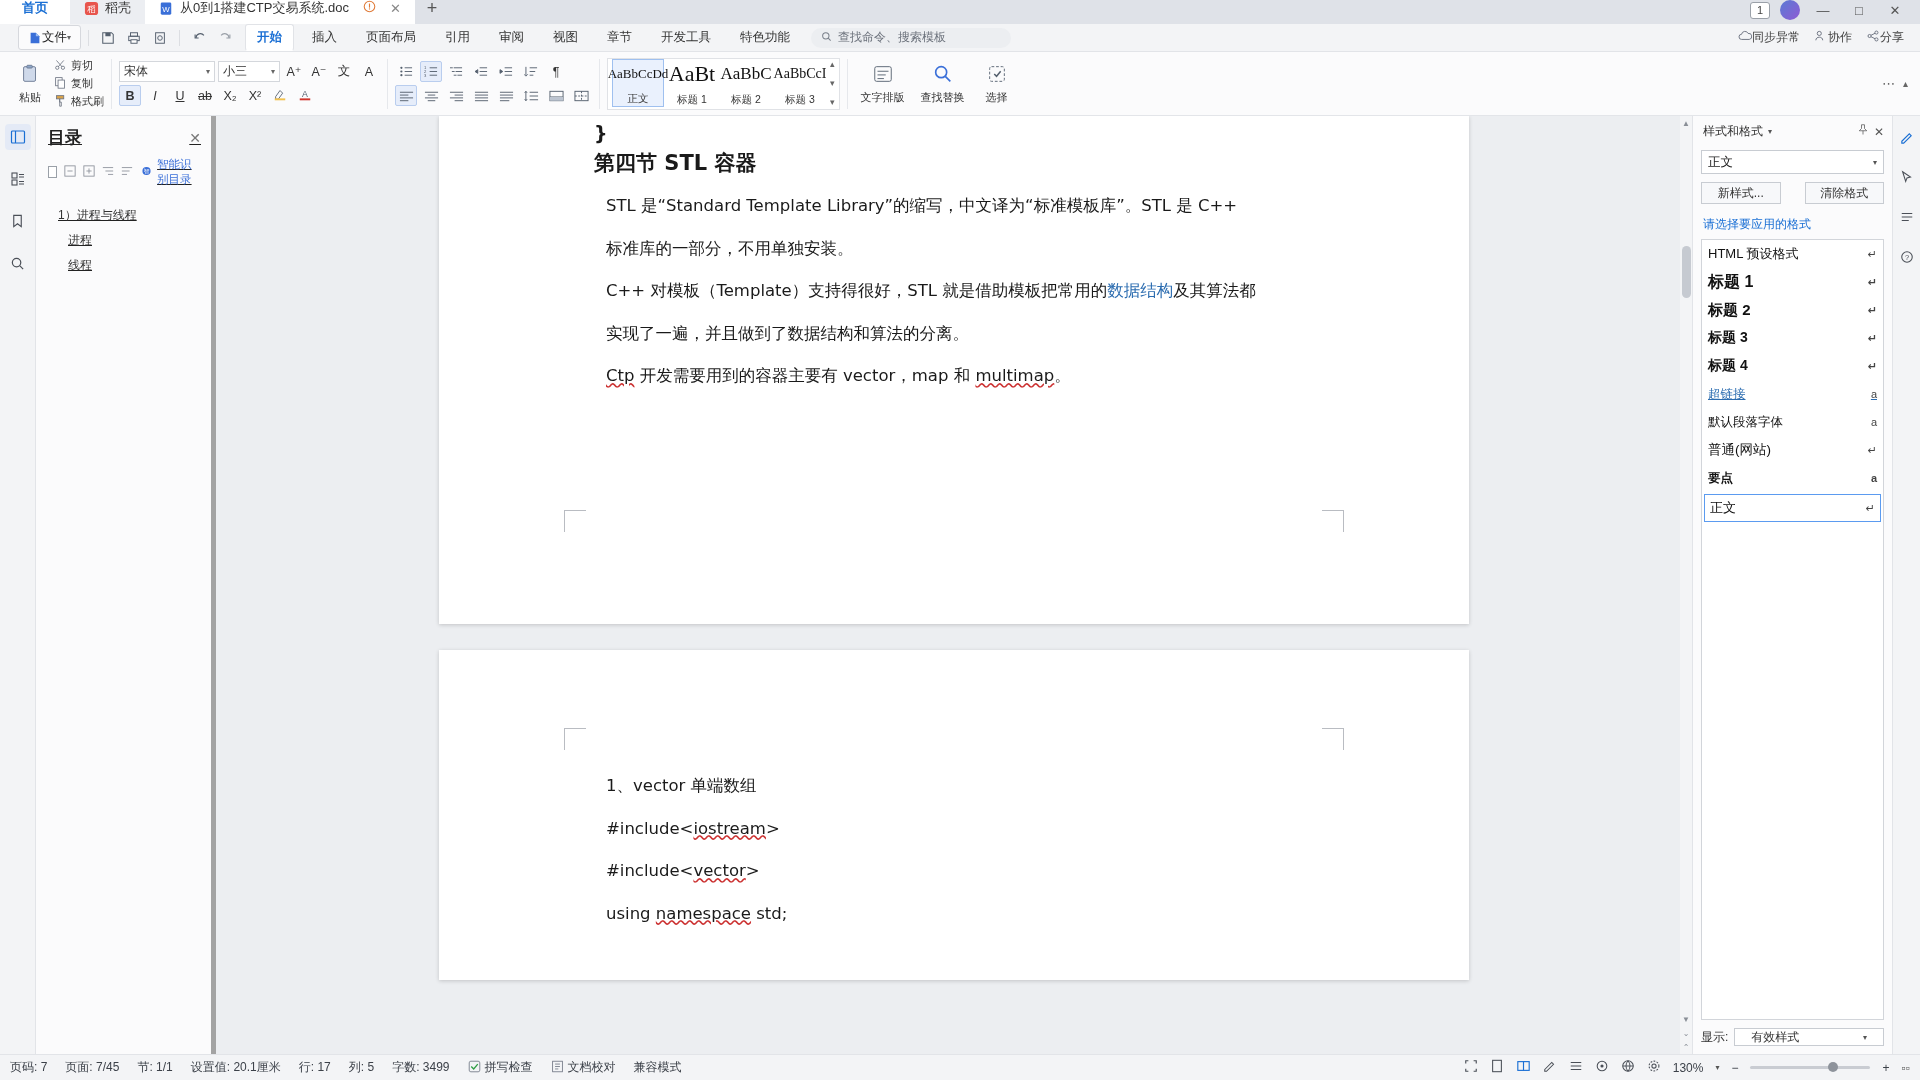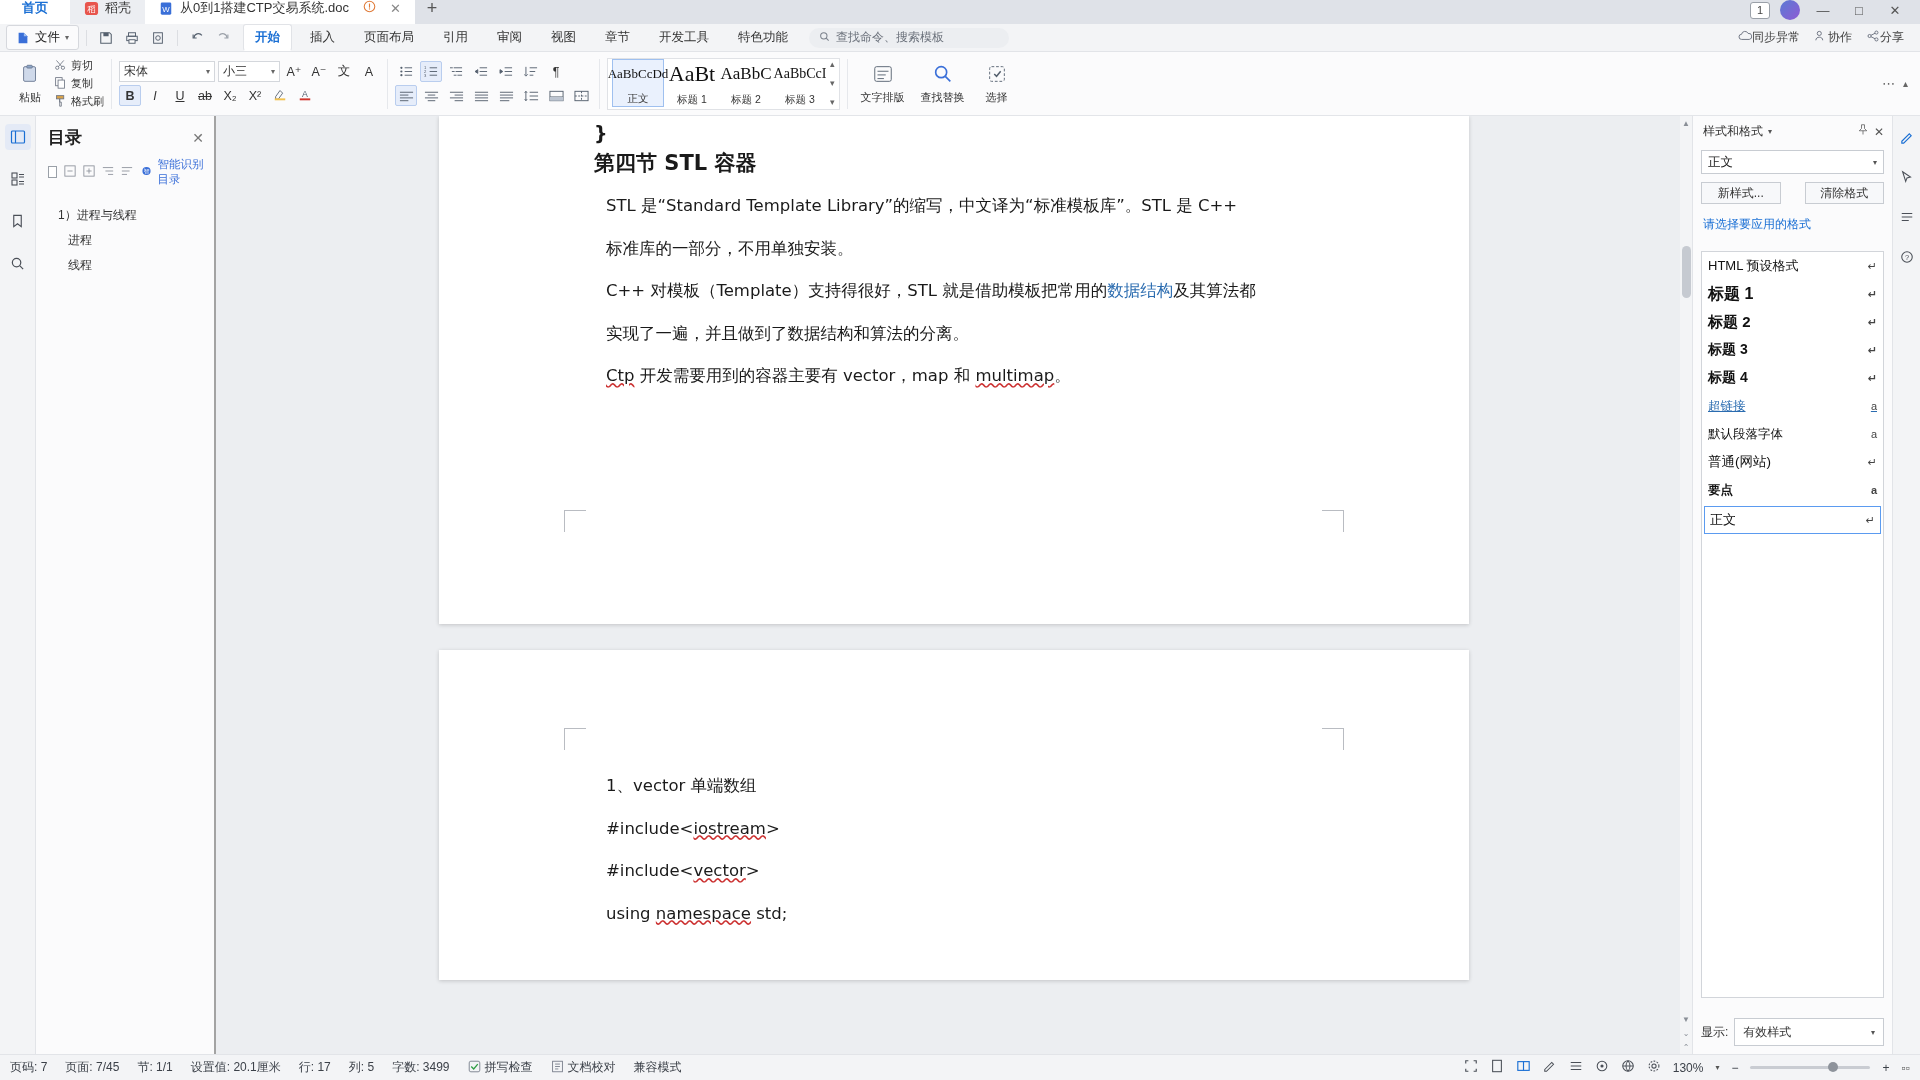--- a/index.html
+++ b/index.html
@@ -22,21 +22,21 @@
   .tab .tico { width:15px; height:15px; display:inline-block; }
   .tab .close { font-size:13px; color:#888; margin-left:8px; }
   .tabnew { width:34px; height:32px; display:flex; align-items:center; justify-content:center; font-size:18px; color:#555; }
   .tabright { margin-left:auto; display:flex; align-items:center; gap:10px; padding:0 12px 4px 0; }
   .badge-num { border:1px solid #9aa0a8; border-radius:3px; min-width:20px; height:17px; line-height:15px; text-align:center; font-size:11px; color:#444; background:#fff; padding:0 3px;}
   .avatar { width:20px; height:20px; border-radius:50%; background:linear-gradient(135deg,#5a7bd4,#8f5ad4); }
   .wbtn { width:26px; text-align:center; color:#555; font-size:13px; }
 
   
   .menubar { height:28px; background:#f3f4f6; display:flex; align-items:center; padding:0 6px; border-bottom:1px solid #e2e4e8; gap:2px; }
-  .mfile { display:flex; align-items:center; gap:5px; padding:3px 9px; border:1px solid #d6d8dd; border-radius:3px; background:#fbfbfc; font-size:12.5px;}
+  .mfile { display:flex; align-items:center; padding:3px 9px; border:1px solid #d6d8dd; border-radius:3px; background:#fbfbfc; font-size:12.5px;margin-left:12px;}
   .micon { width:14px; height:14px; color:#3a6fd8; }
   .msep { width:1px; height:16px; background:#dcdee2; margin:0 5px; }
   .mtool { width:24px; height:22px; display:flex; align-items:center; justify-content:center; color:#555; font-size:13px; }
   .menu-items { display:flex; align-items:center; gap:7px; margin-left:6px; }
   .mi { padding:4px 11px; font-size:12.5px; color:#333; border-radius:3px; }
   .mi.sel { background:#ffffff; color:#1a6fd4; font-weight:600; border:1px solid #e1e3e7; border-bottom-color:#fff;}
   .searchbox { margin-left:8px; display:flex; align-items:center; gap:6px; background:#eceef1; border-radius:11px; height:20px; padding:0 10px; color:#6c727c; font-size:12px; width:200px;}
   .menuright { margin-left:auto; display:flex; align-items:center; gap:14px; padding-right:10px; font-size:12px; color:#444;}
   .menuright span.it { display:flex; align-items:center; }
 
@@ -60,21 +60,21 @@
   .stylecell.sel { border:1px solid #9fc0ef; background:#eaf1fd;}
   .ribright { margin-left:auto; display:flex; align-items:center; gap:8px; padding-right:8px;}
 
   
   .body { flex:1; display:flex; min-height:0; background:#eceef1; }
 
   .leftrail { width:36px; background:#f3f4f6; border-right:1px solid #e2e4e8; display:flex; flex-direction:column; align-items:center; padding-top:8px; gap:16px; }
   .railbtn { width:26px; height:26px; display:flex; align-items:center; justify-content:center; color:#4a4f57; font-size:15px; border-radius:4px;}
   .railbtn.active { background:#e4eaf6; color:#1a6fd4;}
 
-  .navpane { width:180px; background:#fbfbfc; border-right:2px solid #a3a3a3; display:flex; flex-direction:column;}
+  .navpane { width:180px; background:#fbfbfc; border-right:5px solid #a3a3a3; display:flex; flex-direction:column;text-decoration:underline;}
   .navhead { display:flex; align-items:center; padding:10px 10px 6px 12px; }
   .navtitle { font-size:17px; color:#222; font-weight:600;}
   .navclose { margin-left:auto; color:#777; font-size:14px;}
   .navtools { display:flex; align-items:center; gap:7px; padding:2px 10px 8px 12px; font-size:11px; color:#5a6069;}
   .chk { width:12px; height:12px; border:1px solid #9aa0a8; background:#fff; display:inline-block;}
   .navsmart { margin-left:auto; display:flex; align-items:center; gap:4px; color:#3a6fd8; font-size:11.5px;}
   .navlist { padding:8px 0 0 0; font-size:12px; color:#333;}
   .navitem { padding:4px 10px 4px 22px; }
   .navitem.lvl2 { padding-left:32px; }
 
@@ -99,26 +99,26 @@
 
   
   .taskpane { width:200px; background:#fbfbfc; border-left:1px solid #e2e4e8; display:flex; flex-direction:column; }
   .tphead { display:flex; align-items:center; gap:5px; padding:7px 8px 6px 10px; font-size:12px; color:#333;}
   .tphead .pin { margin-left:auto; color:#666;}
   .tpsel { margin:4px 8px; height:24px; border:1px solid #c8ccd2; background:#fff; display:flex; align-items:center; padding:0 6px; font-size:12.5px;}
   .tpsel .ar { margin-left:auto; font-size:8px; color:#555;}
   .tpbtns { display:flex; gap:24px; padding:4px 8px 8px 8px;}
   .tpbtn { flex:1; height:22px; border:1px solid #c8ccd2; background:#f7f8fa; font-size:12px; display:flex; align-items:center; justify-content:center; color:#333;}
   .tplabel { padding:4px 10px 6px 10px; font-size:12px; color:#1a6fd4;}
-  .stylelist { flex:1; margin:12px 8px; border:1px solid #d2d5da; background:#fff; overflow:hidden;}
+  .stylelist { flex:1; margin:0 8px; border:1px solid #d2d5da; background:#fff; overflow:hidden;}
   .srow { display:flex; align-items:center; padding:4px 6px; font-size:13px; color:#111; height:28px;}
   .srow .mk { margin-left:auto; color:#444; font-size:11px;}
   .srow.selected { border:1px solid #5b9bf0; margin:2px; padding:3px 5px;}
   .tpfoot { display:flex; align-items:center; gap:6px; padding:8px; font-size:12px; color:#333;}
-  .tpfoot .fsel2 { flex:1; height:28px; border:1px solid #c8ccd2; background:#fff; display:flex; align-items:center; padding:0 8px; font-size:12px;}
+  .tpfoot .fsel2 { flex:1; height:18px; border:1px solid #c8ccd2; background:#fff; display:flex; align-items:center; padding:0 16px; font-size:12px;}
 
   .rightrail { width:28px; background:#f3f4f6; border-left:1px solid #e2e4e8; display:flex; flex-direction:column; align-items:center; padding-top:10px; gap:18px;}
   .rrbtn { width:22px; height:22px; display:flex; align-items:center; justify-content:center; color:#4a4f57; font-size:14px;}
 
   
   .status { height:26px; background:#f3f4f6; border-top:1px solid #e2e4e8; display:flex; align-items:center; padding:0 10px; font-size:12px; color:#3c4149; gap:18px;}
   .status .sitem { display:flex; align-items:center; gap:4px;}
   .statusright { margin-left:auto; display:flex; align-items:center; gap:12px;}
   .zoomtrack { width:120px; height:3px; background:#c9ccd2; position:relative; border-radius:2px;}
   .zoomknob { position:absolute; left:78px; top:-4px; width:10px; height:10px; border-radius:50%; background:#8e939b;}

